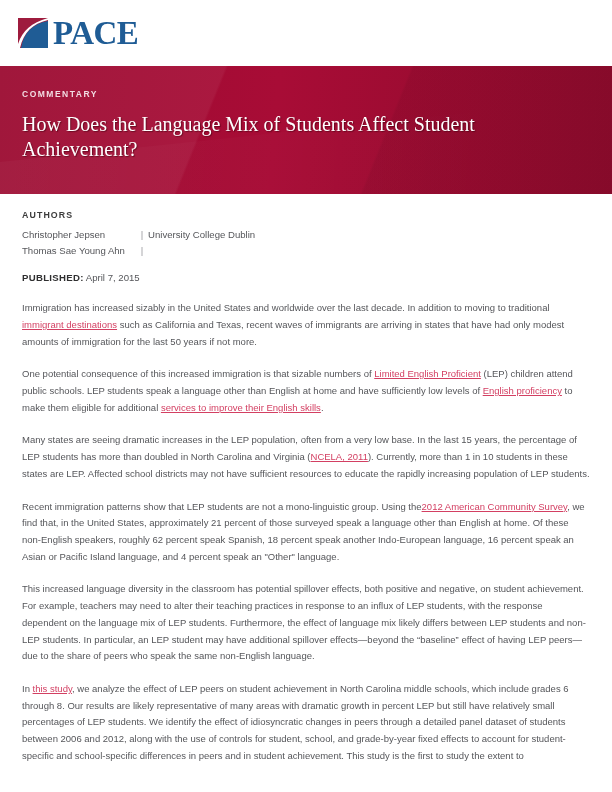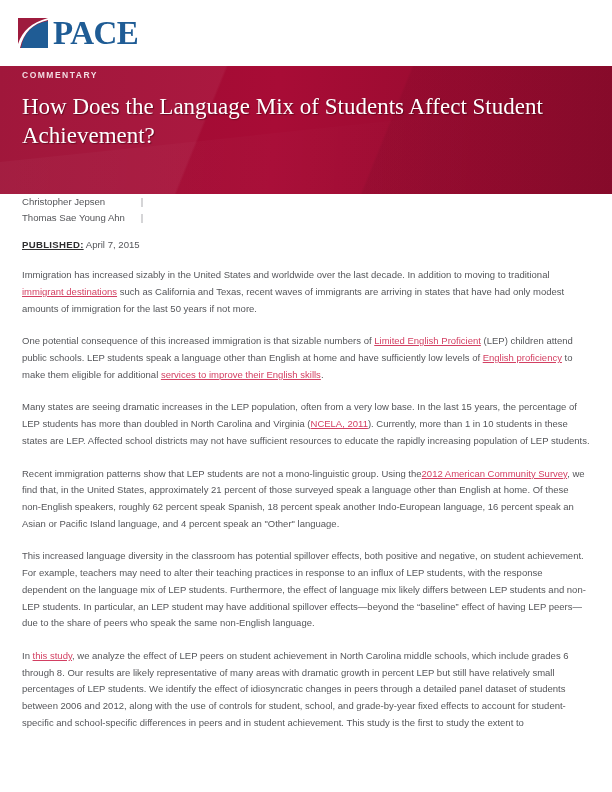--- a/index.html
+++ b/index.html
@@ -46,21 +46,21 @@
     line-height: 1;
     margin-left: 1px;
   }
 
   
   .hero {
     background: #A00A32;
     background-image:
       linear-gradient(112deg, rgba(255,255,255,0.055) 0%, rgba(255,255,255,0.055) 34%, rgba(0,0,0,0.0) 34.4%, rgba(0,0,0,0.0) 62%, rgba(0,0,0,0.055) 62.4%, rgba(0,0,0,0.055) 100%),
       linear-gradient(95deg, #9B0A30 0%, #A80C36 45%, #8E0B2C 100%);
-    padding: 4px 22px 22px 22px;
+    padding: 23px 22px 22px 22px;
     height: 128px;
     position: relative;
     overflow: hidden;
   }
   .hero::after {
     content: "";
     position: absolute;
     left: -10%;
     top: 48%;
     width: 130%;
@@ -77,21 +77,21 @@
     font-weight: bold;
     letter-spacing: 1.5px;
     text-transform: uppercase;
     margin: 0 0 13px 0;
   }
   .hero-title {
     position: relative;
     z-index: 2;
     font-family: "Liberation Serif", serif;
     color: #FFFFFF;
-    font-size: 23px;
+    font-size: 20px;
     font-weight: normal;
     line-height: 1.24;
     margin: 0;
     max-width: 555px;
     text-shadow: 1px 1px 1px rgba(60,0,14,0.55);
   }
 
   
   .content {
     padding: 0 22px 0 22px;
@@ -132,21 +132,20 @@
 
   .published {
     font-size: 9.6px;
     color: #55565A;
     margin: 0 0 17px 0;
   }
   .published .pub-label {
     font-weight: bold;
     color: #2F2F30;
     letter-spacing: 0.3px;
-    text-decoration: underline;
   }
 
   p.body {
     font-size: 9.5px;
     line-height: 1.76;
     color: #55565A;
     margin: 16px 0 13px 0;
     text-align: left;
   }
   a.doclink {
@@ -171,24 +170,26 @@
   </div>
 </header>
 
 <section class="hero">
   <div class="kicker">COMMENTARY</div>
   <h1 class="hero-title">How Does the Language Mix of Students Affect Student Achievement?</h1>
 </section>
 
 <main class="content">
 
+  <div class="section-label">AUTHORS</div>
   <div class="authors-list">
       <div class="author-row">
         <span class="author-name">Christopher Jepsen</span>
         <span class="author-sep">|</span>
+        <span class="author-affil">University College Dublin</span>
       </div>
       <div class="author-row">
         <span class="author-name">Thomas Sae Young Ahn</span>
         <span class="author-sep">|</span>
       </div>
     </div>
 
   <div class="published">
     <span class="pub-label">PUBLISHED:</span>
     <span>April 7, 2015</span>

